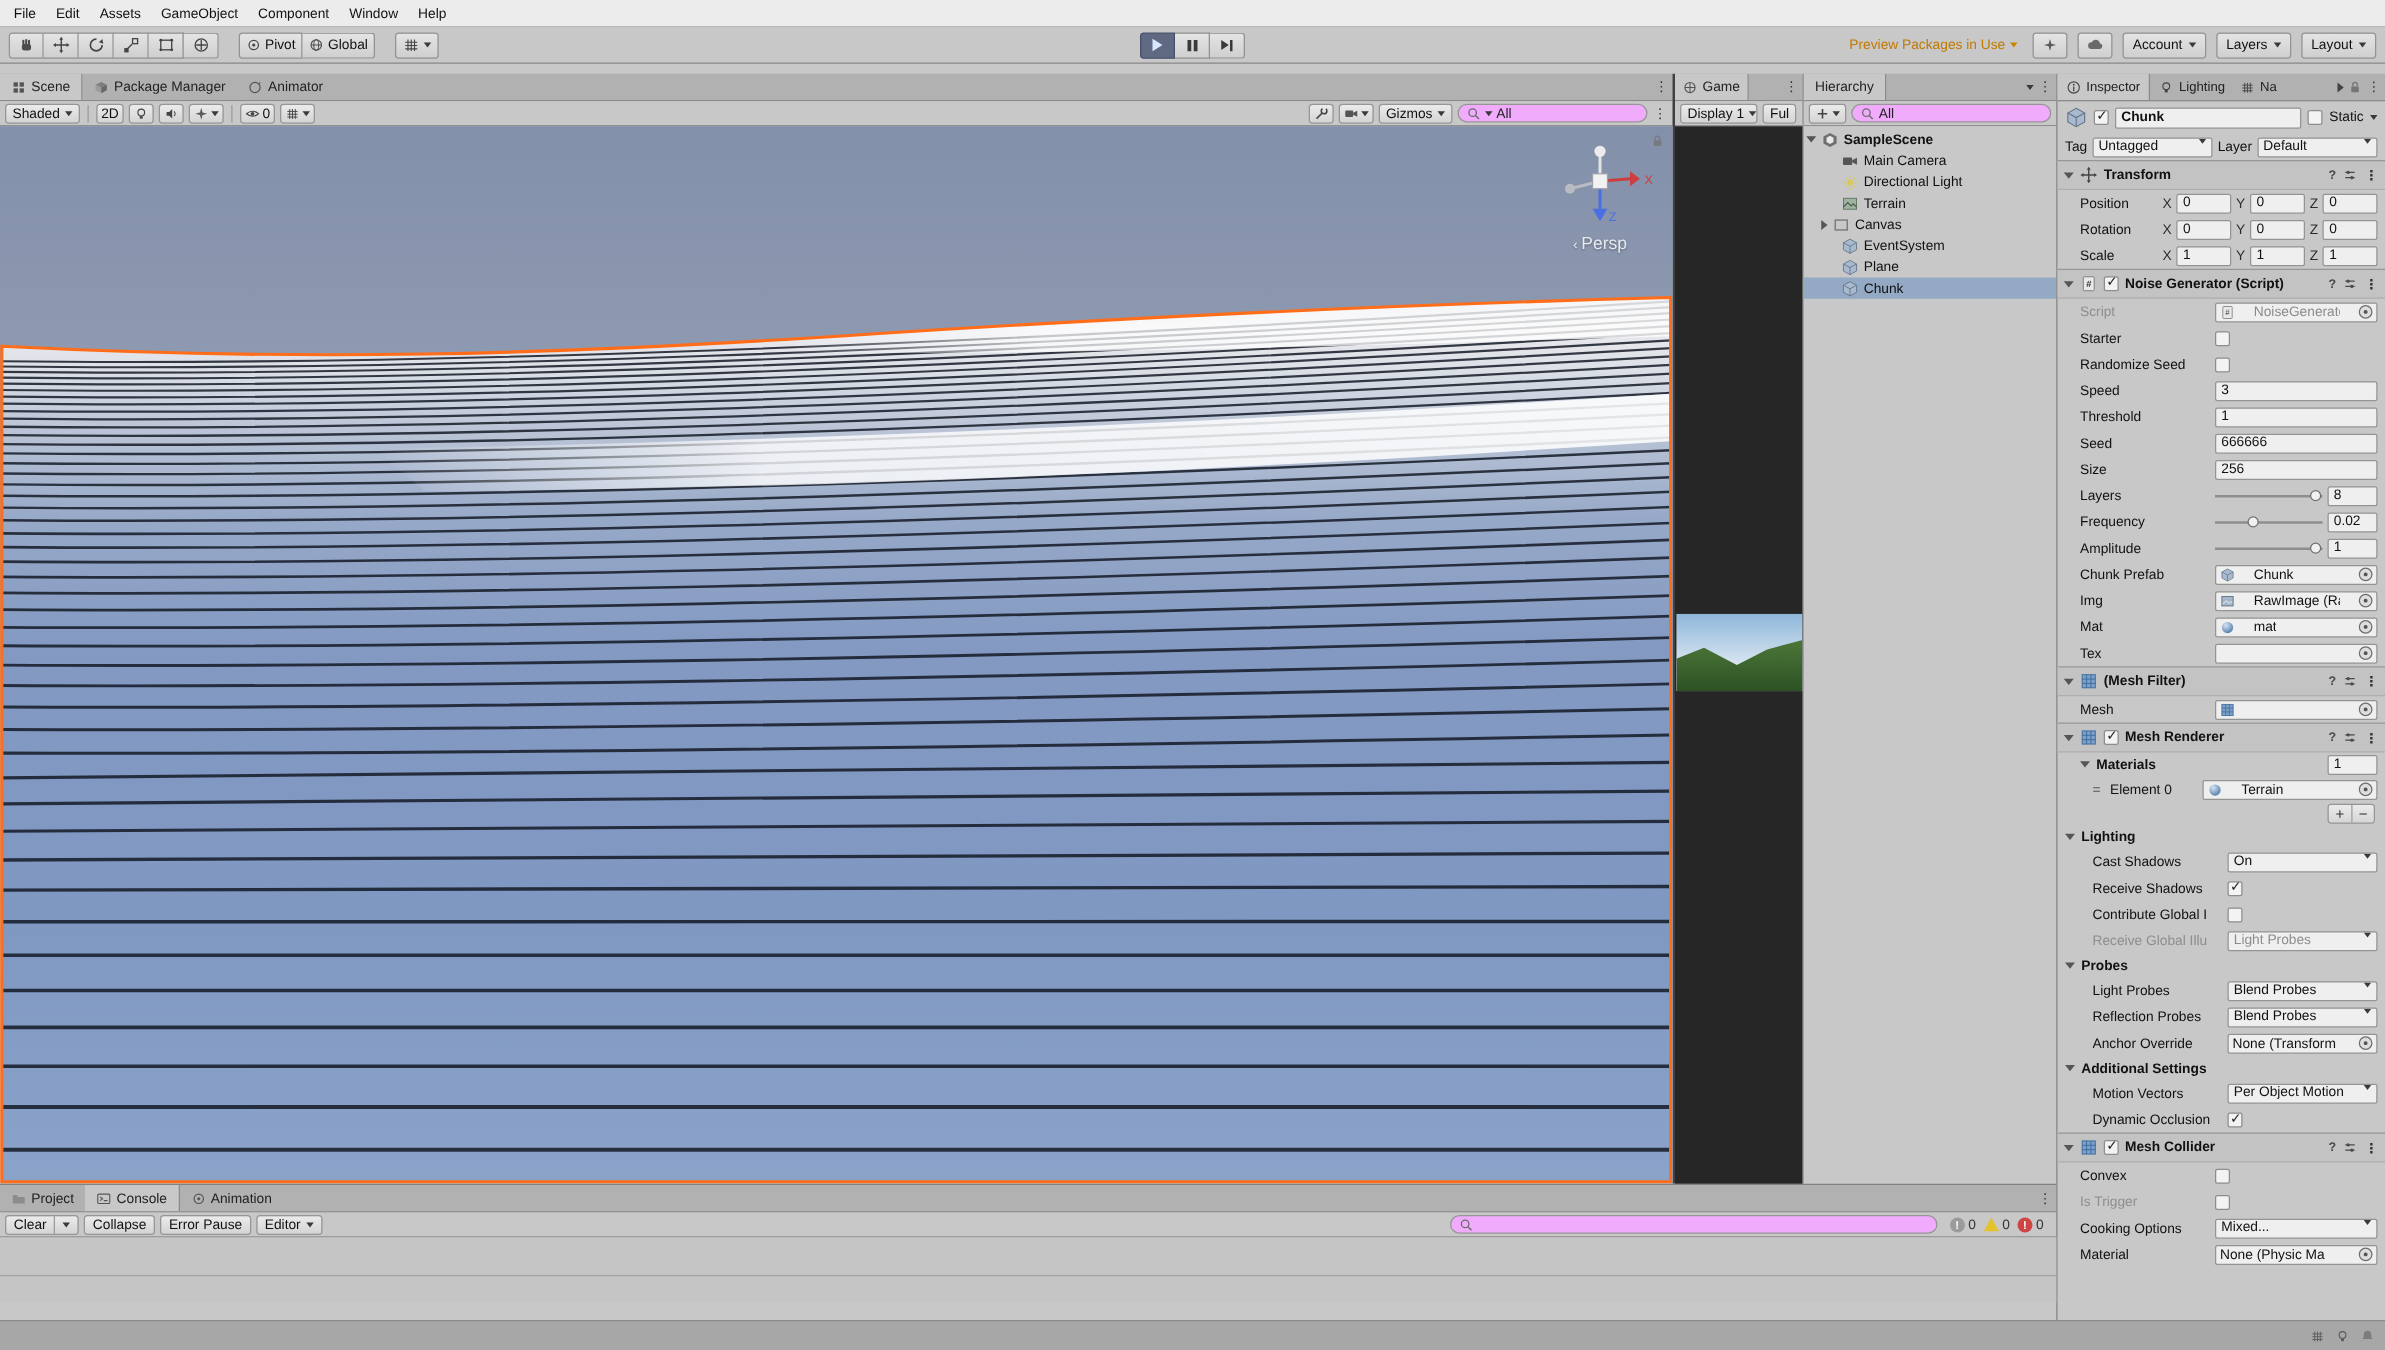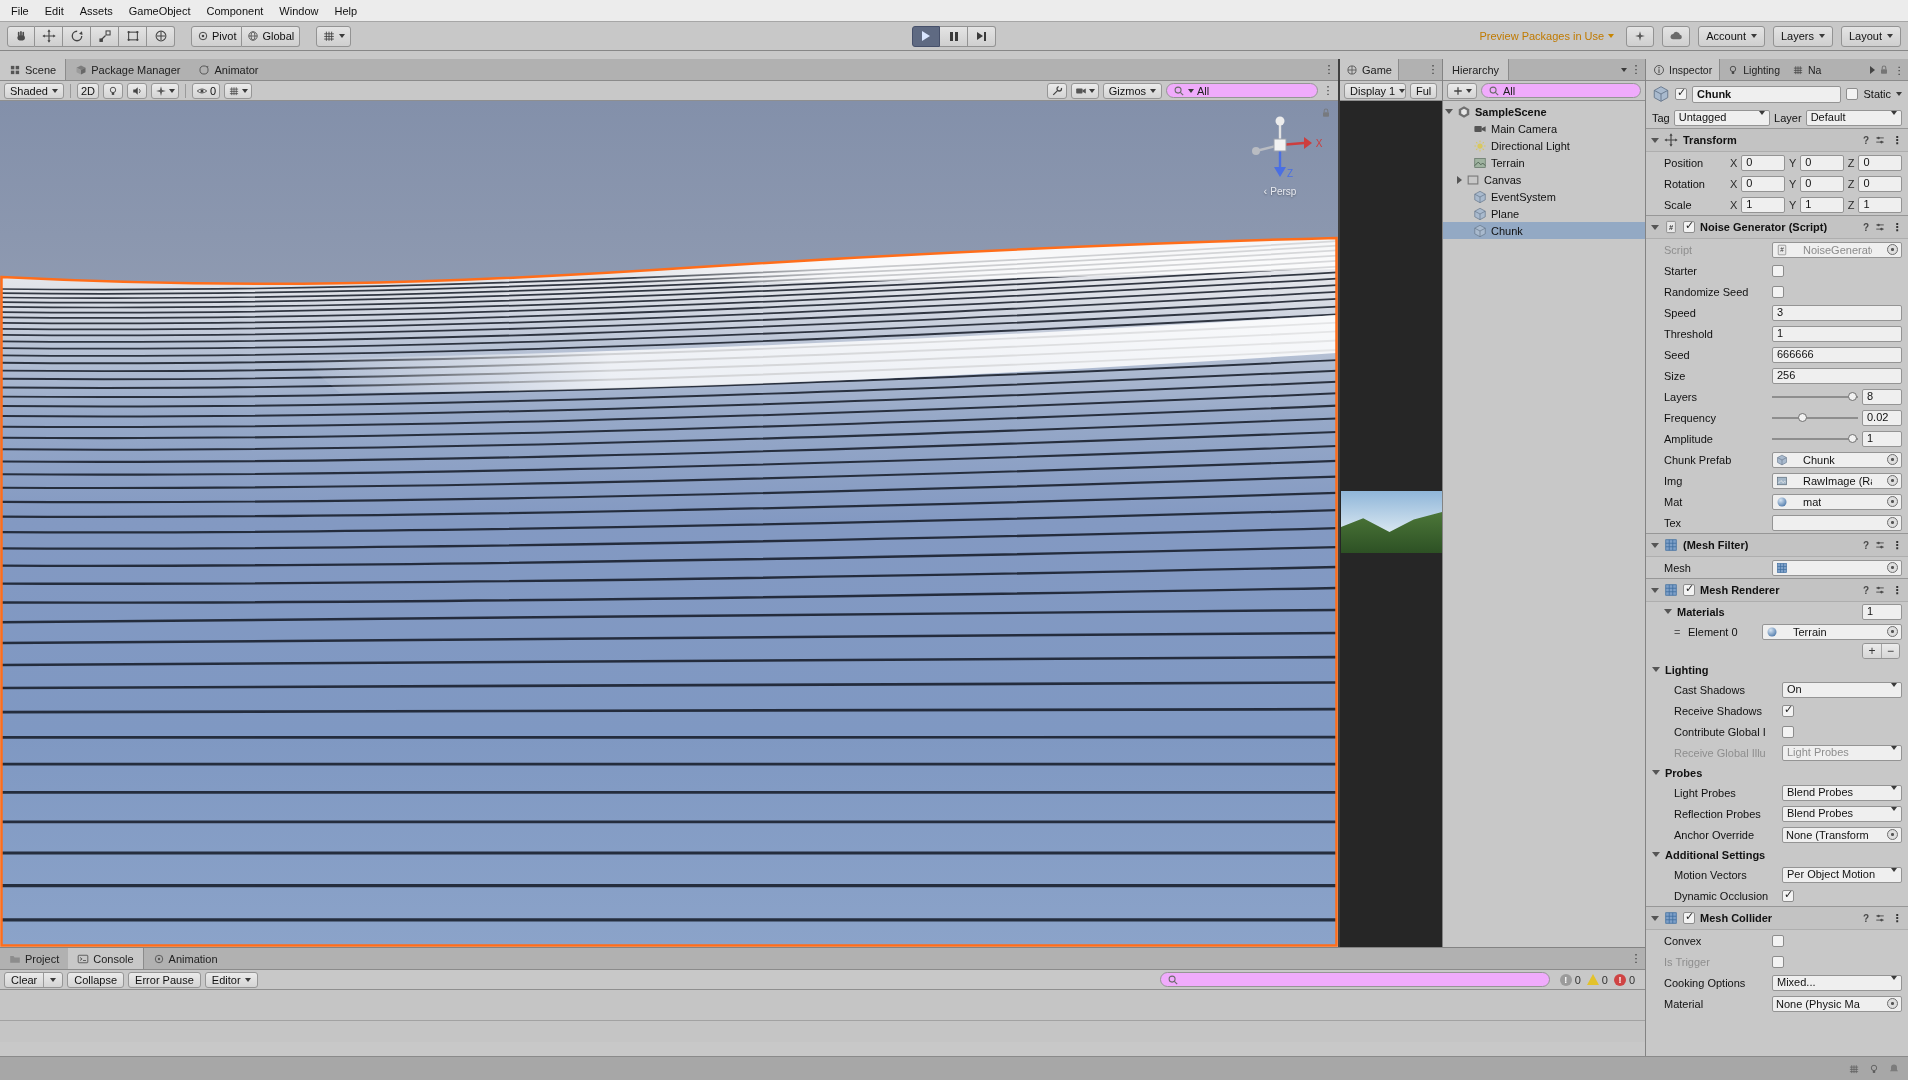--- a/index.html
+++ b/index.html
@@ -61,21 +61,21 @@
 .strip-right{margin-left:auto;display:flex;align-items:center;gap:3px;padding-right:3px}
 .panel-toolbar{height:20px;background:#c8c8c8;border-bottom:1px solid #8f8f8f;display:flex;align-items:center;gap:4px;padding:0 4px;flex:none;overflow:hidden}
 .mdd{height:16px;background:linear-gradient(#ebebeb,#d4d4d4);border:1px solid #969696;border-radius:3px;display:flex;align-items:center;gap:4px;padding:0 5px;white-space:nowrap}
 .ibtn{height:16px;min-width:20px;background:linear-gradient(#ebebeb,#d4d4d4);border:1px solid #969696;border-radius:3px;display:flex;align-items:center;justify-content:center;gap:2px;padding:0 3px}
 .searchbox{height:15px;background:#f0abfc;border:1px solid #969696;border-radius:8px;display:flex;align-items:center;gap:3px;padding:0 6px;color:#333;overflow:hidden}
 .searchbox input{border:none;background:transparent;outline:none;width:100%;font-size:11px;color:#222}
 .vsep{width:1px;height:14px;background:#9a9a9a;margin:0 2px;flex:none}
 
 .scene-view{flex:1;position:relative;overflow:hidden;background:#8a96ae}
 .axis-gizmo{position:absolute;top:10px;right:12px;width:92px;text-align:center}
-.persp-row{color:#e8eaf0;font-size:10px;display:flex;align-items:flex-end;justify-content:center;gap:3px;text-shadow:0 1px 2px rgba(0,0,0,.35)}
+.persp-row{color:#e8eaf0;font-size:14px;display:flex;align-items:flex-end;justify-content:center;gap:3px;text-shadow:0 1px 2px rgba(0,0,0,.35)}
 .persp-ico::after{content:"‹";font-size:11px}
 .scene-lock{position:absolute;top:6px;right:6px;opacity:.8}
 
 .game-body{flex:1;background:#262626;position:relative}
 .game-thumb{position:absolute;left:1px;top:390px;width:101px;height:62px;overflow:hidden}
 .gt-sky{position:absolute;inset:0;background:linear-gradient(#8fb6d9,#dce9f2 70%,#e8eef2)}
 .gt-hill{position:absolute;inset:0;background:linear-gradient(#5c8a43,#2d5124);clip-path:polygon(0 100%,0 58%,22% 44%,48% 66%,72% 46%,100% 34%,100% 100%)}
 
 .hier-tree{flex:1;background:#c8c8c8;padding-top:2px;overflow:hidden}
 .h-row{height:17px;display:flex;align-items:center;gap:4px;padding:0 2px;white-space:nowrap;overflow:hidden}

